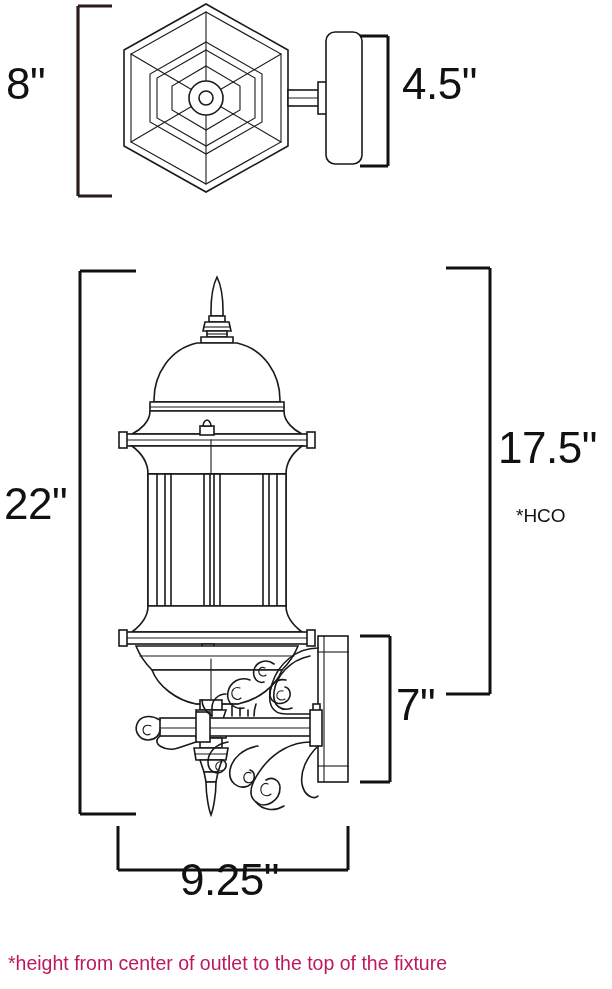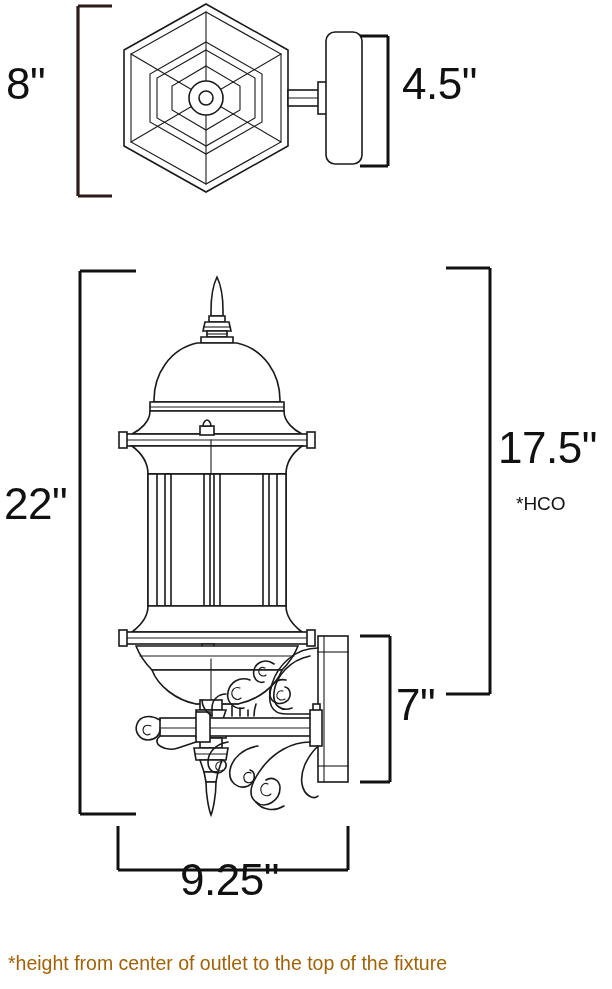--- a/index.html
+++ b/index.html
@@ -39,29 +39,29 @@
     letter-spacing: -0.5px;
   }
   .dim-sub {
     font-size: 19px;
     letter-spacing: 0px;
   }
   .footnote {
     position: absolute;
     font-size: 19.5px;
     font-family: "Liberation Sans", sans-serif;
-    color: #a16207;
+    color: #be185d;
     white-space: nowrap;
   }
   
   #label-depth-top   { left: 6px;   top: 62px;  }
   #label-proj-top    { left: 402px; top: 62px;  }
   #label-height      { left: 4px;   top: 482px; }
   #label-hco         { left: 498px; top: 426px; }
-  #label-hco-note    { left: 516px; top: 494px; }
+  #label-hco-note    { left: 516px; top: 506px; }
   #label-arm         { left: 396px; top: 683px; }
   #label-width       { left: 180px; top: 858px; }
   #footnote-text     { left: 8px;   top: 952px; }
 </style>
 </head>
 <body>
 
 <div id="sheet">
 <svg viewBox="0 0 612 989" xmlns="http://www.w3.org/2000/svg">
 

